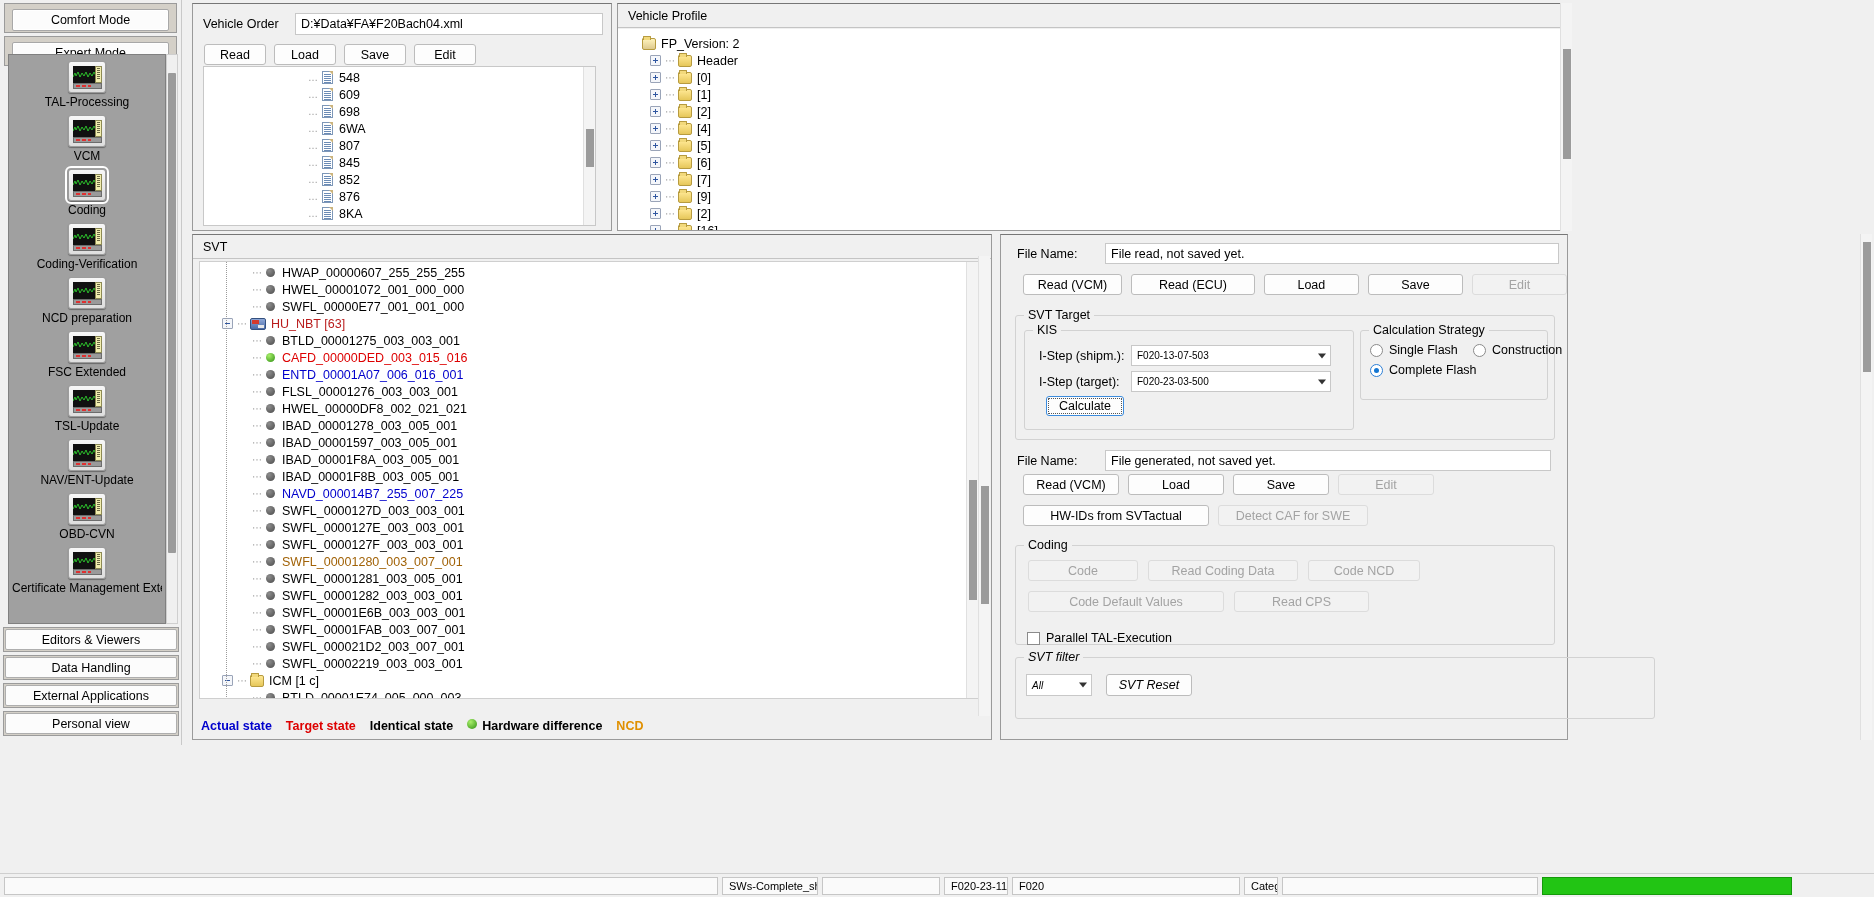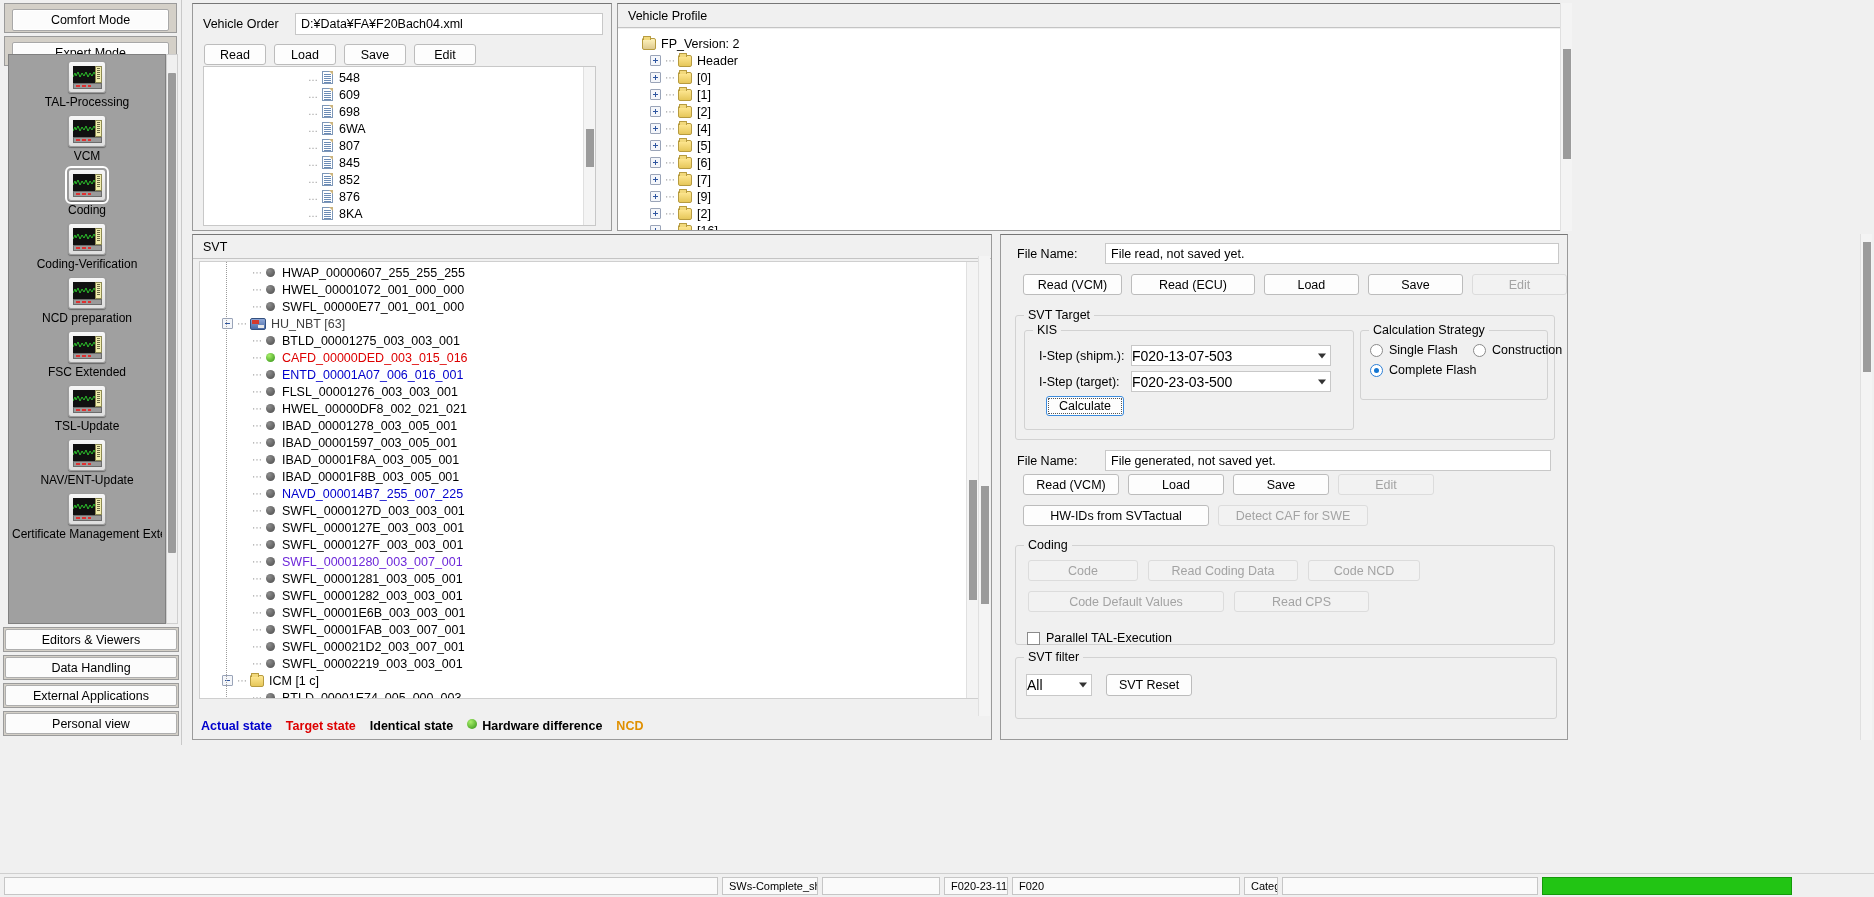--- a/index.html
+++ b/index.html
@@ -36,21 +36,22 @@
     display: flex; align-items: center;
     padding-left: 5px;
     font-size: 12.5px;
     overflow: hidden;
     white-space: nowrap;
   }
   .combo {
     background: #fff;
     border: 1px solid #c8c8c8;
     display: flex; align-items: center;
-    font-size: 14px;
+    padding-left: 5px;
+    font-size: 10px;
     position: relative;
     white-space: nowrap;
   }
   .combo .arrow {
     position: absolute; right: 4px; top: 50%;
     transform: translateY(-50%);
     width: 0; height: 0;
     border-left: 4px solid transparent;
     border-right: 4px solid transparent;
     border-top: 5px solid #333;
@@ -476,20 +477,41 @@
               <i></i>
               <i></i>
               <i></i>
               <i></i>
               <i></i>
             </div>
             <div class="slot">
               <b></b>
             </div>
           </div>
+          <div class="icon-label">OBD-CVN</div>
+        </div>
+        <div class="icon-item">
+          <div class="dev-icon">
+            <div class="screen">
+              <svg class="wave" viewBox="0 0 23 9" preserveAspectRatio="none">
+                <polyline points="0,7 2,3 3,6 5,2 7,7 9,3 11,6 13,2 15,7 17,3 19,6 21,2 23,6" fill="none" stroke="#2ecc2e" stroke-width="0.9"></polyline>
+              </svg>
+            </div>
+            <div class="bars">
+              <i></i>
+              <i></i>
+              <i></i>
+              <i></i>
+              <i></i>
+              <i></i>
+            </div>
+            <div class="slot">
+              <b></b>
+            </div>
+          </div>
           <div class="icon-label">Certificate Management Exte...</div>
         </div>
       </div>
     <div id="icon-scroll">
       <div id="icon-thumb"></div>
     </div>
 
     <div id="sidebar-bottom">
         <div class="side-btn-wrap">
           <div class="side-btn">Editors &amp; Viewers</div>
@@ -669,21 +691,21 @@
           </div>
           <div class="row" style="padding-left: 52px;">
             <span style="color:#9a9a9a;margin-right:4px;font-size:10px;">⋯</span>
             <i class="bullet"></i>
             <span style="color: rgb(0, 0, 0);">SWFL_00000E77_001_001_000</span>
           </div>
           <div class="row" style="padding-left: 22px;">
             <i class="expander"></i>
             <span style="color:#9a9a9a;margin-right:3px;font-size:10px;">⋯</span>
             <i class="ecu-icon"></i>
-            <span style="color: #404040; text-align: right;">HU_NBT [63]</span>
+            <span style="color: #b91c1c; text-align: right;">HU_NBT [63]</span>
           </div>
           <div class="row" style="padding-left: 52px;">
             <span style="color:#9a9a9a;margin-right:4px;font-size:10px;">⋯</span>
             <i class="bullet"></i>
             <span style="color: rgb(0, 0, 0);">BTLD_00001275_003_003_001</span>
           </div>
           <div class="row" style="padding-left: 52px;">
             <span style="color:#9a9a9a;margin-right:4px;font-size:10px;">⋯</span>
             <i class="bullet green"></i>
             <span style="color: rgb(221, 0, 0);">CAFD_00000DED_003_015_016</span>
@@ -739,21 +761,21 @@
             <span style="color: rgb(0, 0, 0); text-align: center;">SWFL_0000127E_003_003_001</span>
           </div>
           <div class="row" style="padding-left: 52px;">
             <span style="color:#9a9a9a;margin-right:4px;font-size:10px;">⋯</span>
             <i class="bullet"></i>
             <span style="color: rgb(0, 0, 0);">SWFL_0000127F_003_003_001</span>
           </div>
           <div class="row" style="padding-left: 52px;">
             <span style="color:#9a9a9a;margin-right:4px;font-size:10px;">⋯</span>
             <i class="bullet"></i>
-            <span style="color: #6d28d9;">SWFL_00001280_003_007_001</span>
+            <span style="color: #a16207;">SWFL_00001280_003_007_001</span>
           </div>
           <div class="row" style="padding-left: 52px;">
             <span style="color:#9a9a9a;margin-right:4px;font-size:10px;">⋯</span>
             <i class="bullet"></i>
             <span style="color: rgb(0, 0, 0);">SWFL_00001281_003_005_001</span>
           </div>
           <div class="row" style="padding-left: 52px;">
             <span style="color:#9a9a9a;margin-right:4px;font-size:10px;">⋯</span>
             <i class="bullet"></i>
             <span style="color: rgb(0, 0, 0);">SWFL_00001282_003_003_001</span>
@@ -893,21 +915,21 @@
         <div class="btn disabled" style="width:196px;height:21px;">Code Default Values</div>
         <div class="btn disabled" style="width:135px;height:21px;">Read CPS</div>
       </div>
     </div>
 
     <div class="rowline" style="position:absolute; left:26px; top:396px;">
       <i class="checkbox"></i>
       <span>Parallel TAL-Execution</span>
     </div>
 
-    <div class="group" style="left:14px; top:422px; width:542px; height:62px;">
+    <div class="group" style="left:14px; top:422px; width:640px; height:62px;font-style:italic;">
       <span class="glabel">SVT filter</span>
       <div style="display:flex; align-items:center; gap:14px; padding:16px 0 0 10px;">
         <div class="combo" style="width:66px; height:22px;">
           <span>All</span>
           <i class="arrow"></i>
         </div>
         <div class="btn" style="width:86px;height:22px;">SVT Reset</div>
       </div>
     </div>
   </div>

